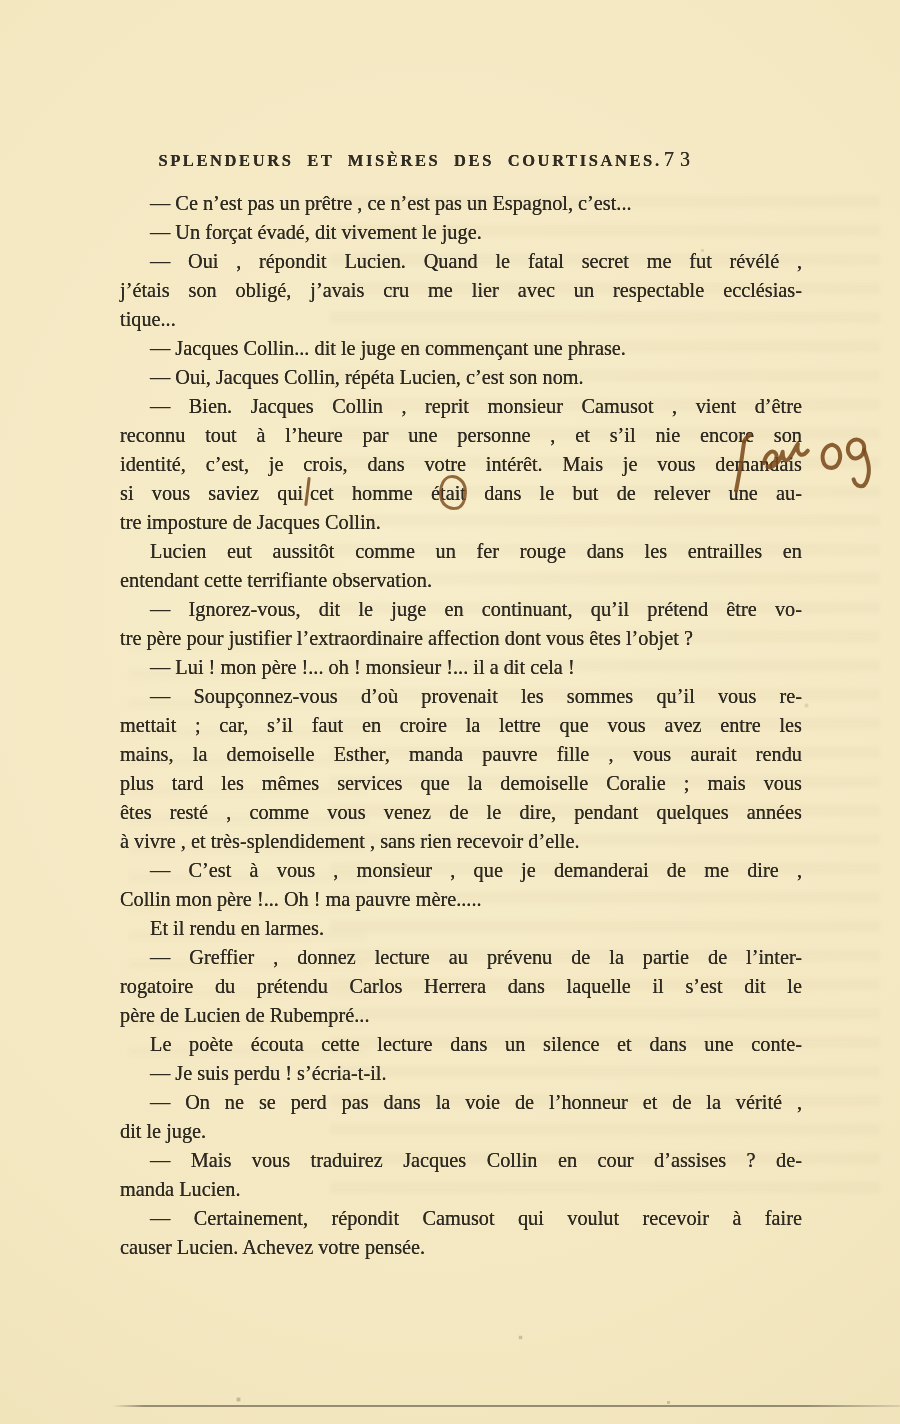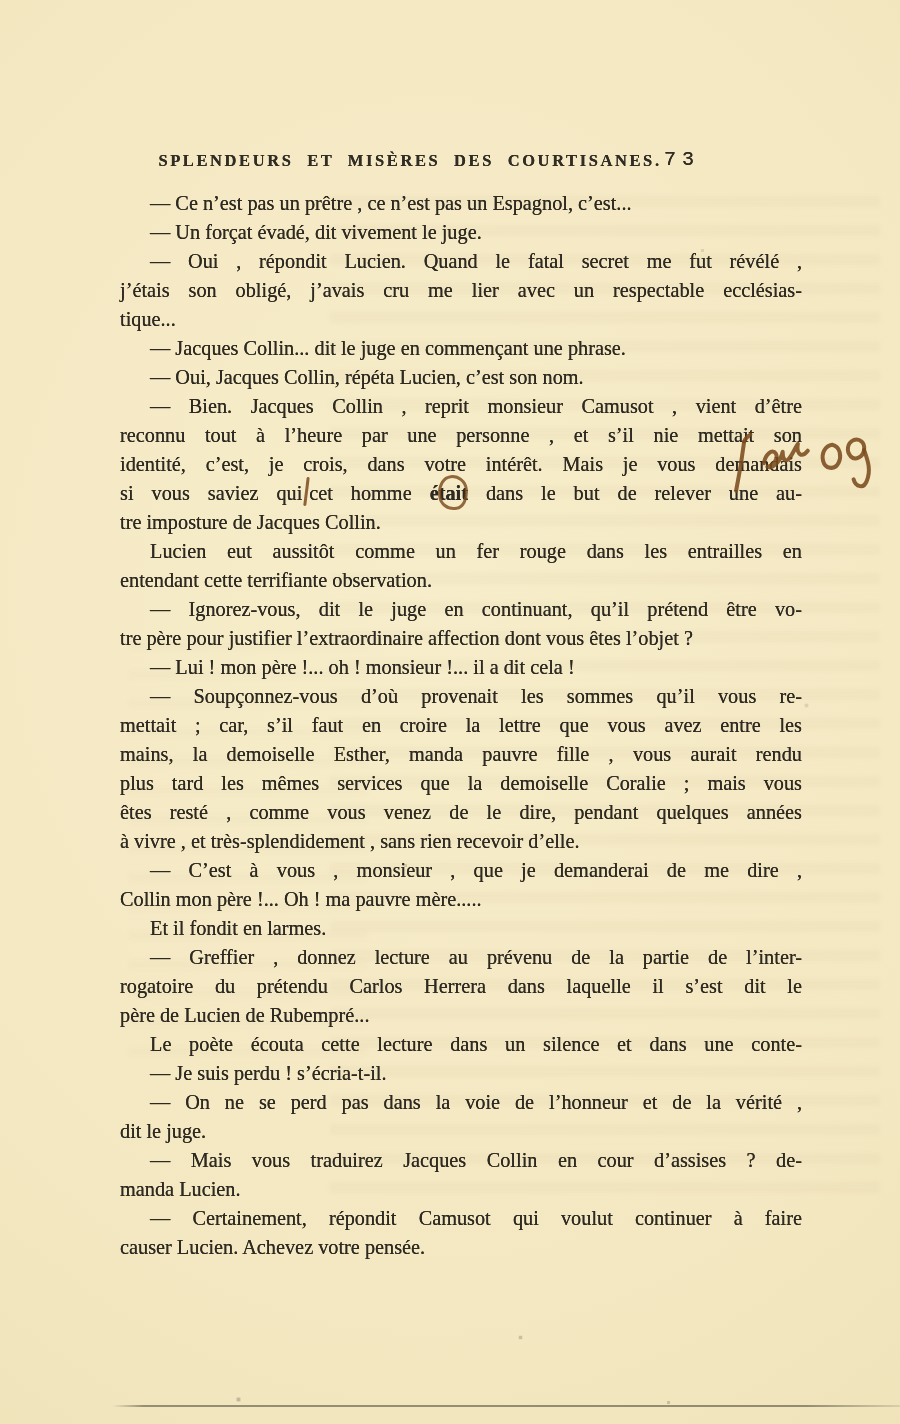--- a/index.html
+++ b/index.html
@@ -29,21 +29,20 @@
     font-size:16.5px;font-weight:bold;color:#32
 2d24;
     color:#322d24;
     letter-spacing:2.6px;word-spacing:7px;
     text-shadow:0 0 .5px currentColor;
   }
   .page-number{
     position:absolute;left:664px;top:148px;
     font-size:20px;color:#322d24;letter-spacing:6px;
     text-shadow:0 0 .5px currentColor;
-    font-family:Liberation Mono, monospace;
   }
   
   .text-block{
     position:absolute;left:120px;top:189px;width:682px;
     font-size:20.3px;line-height:29px;color:#2e2a22;
     text-shadow:0 0 .5px currentColor;
   }
   .para{margin:0;}
   .line{text-align:justify;text-align-last:justify;}
   .line.first{text-indent:30px;}
@@ -53,21 +52,21 @@
     display:inline-block;position:relative;
     width:0.34em;height:1em;vertical-align:baseline;
   }
   .ink-slash::before{
     content:"";position:absolute;left:45%;top:-0.12em;
     height:1.42em;width:3.2px;
     background:#7b4b1e;opacity:.85;border-radius:2px;
     transform:rotate(7deg);
   }
   
-  .circled{position:relative;display:inline-block;font-weight:bold;}
+  .circled{position:relative;display:inline-block;}
   .circled::after{
     content:"";position:absolute;
     left:22%;width:62%;top:-4px;bottom:-2px;
     border:3.6px solid rgba(123,75,30,0.82);
     border-radius:55% 60% 50% 58% / 60% 50% 62% 48%;
     transform:rotate(-6deg);
   }
   
   .margin-note{
     position:absolute;left:716px;top:410px;width:180px;height:102px;
@@ -122,21 +121,21 @@
         <div class="line last">tique...</div>
       </div>
       <div class="para">
         <div class="line first last">— Jacques Collin... dit le juge en commençant une phrase.</div>
       </div>
       <div class="para">
         <div class="line first last">— Oui, Jacques Collin, répéta Lucien, c’est son nom.</div>
       </div>
       <div class="para">
         <div class="line first">— Bien. Jacques Collin , reprit monsieur Camusot , vient d’être</div>
-        <div class="line">reconnu tout à l’heure par une personne , et s’il nie mettait son</div>
+        <div class="line">reconnu tout à l’heure par une personne , et s’il nie encore son</div>
         <div class="line">identité, c’est, je crois, dans votre intérêt. Mais je vous demandais</div>
         <div class="line">si vous saviez qui<span class="ink-slash"></span>cet homme <span class="circled">était</span> dans le but de relever une au-</div>
         <div class="line last">tre imposture de Jacques Collin.</div>
       </div>
       <div class="para">
         <div class="line first">Lucien eut aussitôt comme un fer rouge dans les entrailles en</div>
         <div class="line last">entendant cette terrifiante observation.</div>
       </div>
       <div class="para">
         <div class="line first">— Ignorez-vous, dit le juge en continuant, qu’il prétend être vo-</div>
@@ -151,21 +150,21 @@
         <div class="line">mains, la demoiselle Esther, manda pauvre fille , vous aurait rendu</div>
         <div class="line">plus tard les mêmes services que la demoiselle Coralie ; mais vous</div>
         <div class="line">êtes resté , comme vous venez de le dire, pendant quelques années</div>
         <div class="line last">à vivre , et très-splendidement , sans rien recevoir d’elle.</div>
       </div>
       <div class="para">
         <div class="line first">— C’est à vous , monsieur , que je demanderai de me dire ,</div>
         <div class="line last">Collin mon père !... Oh ! ma pauvre mère.....</div>
       </div>
       <div class="para">
-        <div class="line first last">Et il fondit en larmes.</div>
+        <div class="line first last">Et il rendu en larmes.</div>
       </div>
       <div class="para">
         <div class="line first">— Greffier , donnez lecture au prévenu de la partie de l’inter-</div>
         <div class="line">rogatoire du prétendu Carlos Herrera dans laquelle il s’est dit le</div>
         <div class="line last">père de Lucien de Rubempré...</div>
       </div>
       <div class="para">
         <div class="line first">Le poète écouta cette lecture dans un silence et dans une conte-</div>
       </div>
       <div class="para">
@@ -173,21 +172,21 @@
       </div>
       <div class="para">
         <div class="line first">— On ne se perd pas dans la voie de l’honneur et de la vérité ,</div>
         <div class="line last">dit le juge.</div>
       </div>
       <div class="para">
         <div class="line first">— Mais vous traduirez Jacques Collin en cour d’assises ? de-</div>
         <div class="line last">manda Lucien.</div>
       </div>
       <div class="para">
-        <div class="line first">— Certainement, répondit Camusot qui voulut continuer à faire</div>
+        <div class="line first">— Certainement, répondit Camusot qui voulut recevoir à faire</div>
         <div class="line last">causer Lucien. Achevez votre pensée.</div>
       </div>
     </div>
 
   <div class="margin-note" aria-label="1 gr 08">
     <svg viewBox="0 0 180 102">
 
       <path d="M38,18 C34,20 32,22 31,24"></path>
       <path d="M31,24 C28,36 23,54 17,72"></path>
 

